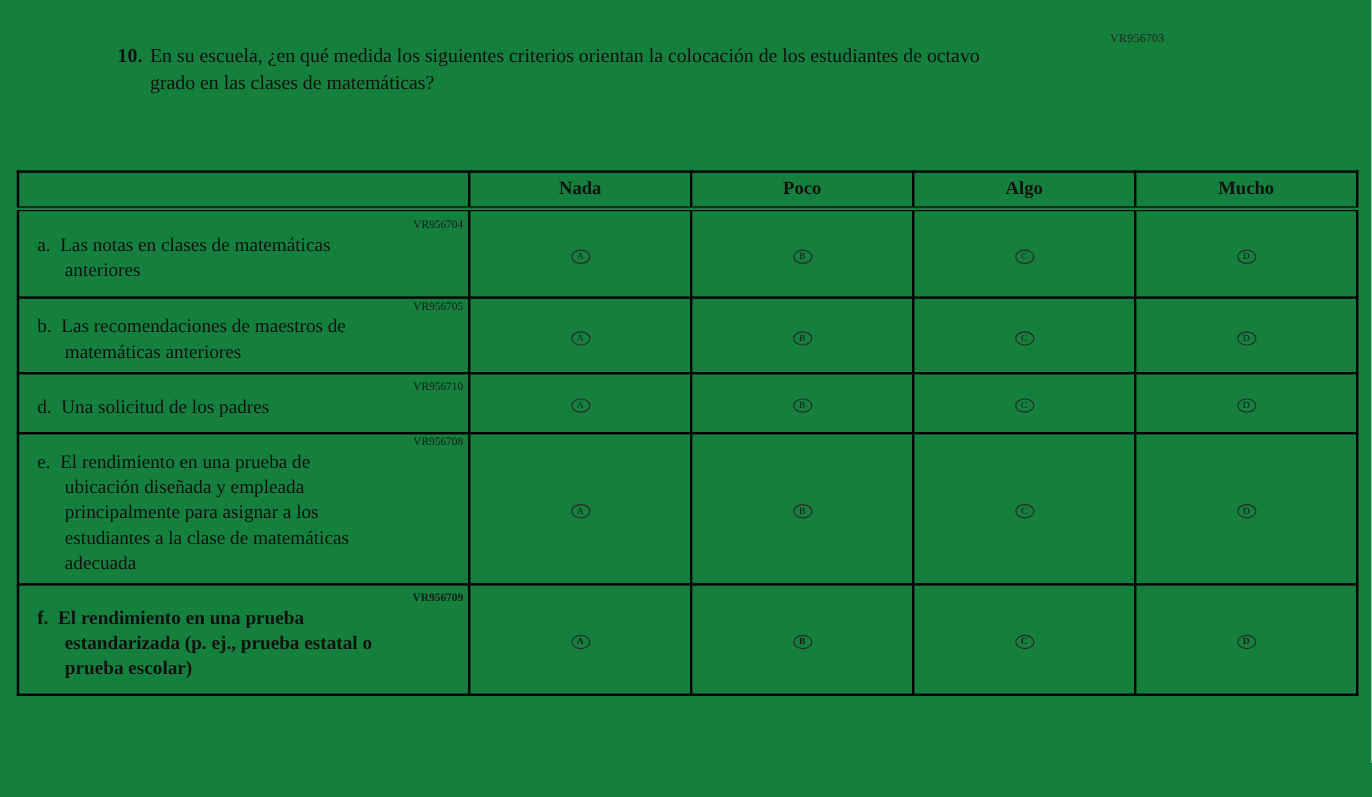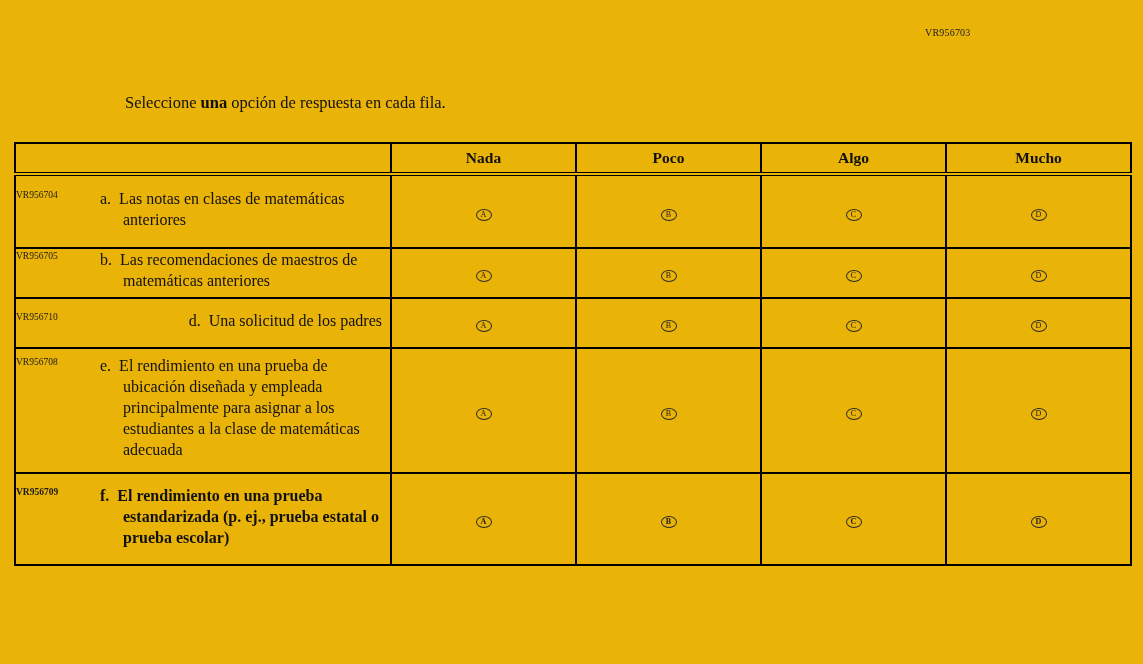--- a/index.html
+++ b/index.html
@@ -1,20 +1,20 @@
 <!DOCTYPE html>
 <html><head>
 <meta charset="utf-8">
 <style>
   html, body { margin: 0; padding: 0; background: #ffffff; }
   .sheet {
     position: relative;
     width: 1143px;
     height: 664px;
-    background: #eab308;
+    background: #15803d;
     font-family: "Liberation Serif", "DejaVu Serif", serif;
     color: #111;
     overflow: hidden;
   }
 
   
   .qcode {
     position: absolute;
     left: 925px;
     top: 27px;
@@ -70,21 +70,22 @@
     font-weight: bold;
     text-align: center;
     vertical-align: middle;
     border-bottom: 4px double #000;
     padding: 0;
   }
   table.matrix td { padding: 0; }
 
   .cellwrap {
     display: flex;
-    justify-content: space-between;
+    flex-direction: column;
+    justify-content: center;
     height: 100%;
     box-sizing: border-box;
   }
   .row-code {
     text-align: right;
     font-size: 9.5px;
     color: #1a1a1a;
     padding: 2px 4px 0 0;
     line-height: 11px;
   }
@@ -119,22 +120,25 @@
     box-sizing: border-box;
   }
 </style>
 </head>
 <body>
 
 <div class="sheet">
 
   <div class="qcode">VR956703</div>
 
-
-  <div class="instruction"><span>Seleccione </span><span class="bold">una</span><span> opción de respuesta en cada fila.</span></div>
+  <div class="question">
+    <div class="qnum">10.</div>
+    <div class="qtext">En su escuela, ¿en qué medida los siguientes criterios orientan la colocación de los estudiantes de octavo grado en las clases de matemáticas?</div>
+  </div>
+
 
   <table class="matrix">
     <colgroup>
       <col style="width:376px">
       <col style="width:185px">
       <col style="width:185px">
       <col style="width:185px">
       <col style="width:185px">
     </colgroup>
     <thead>

